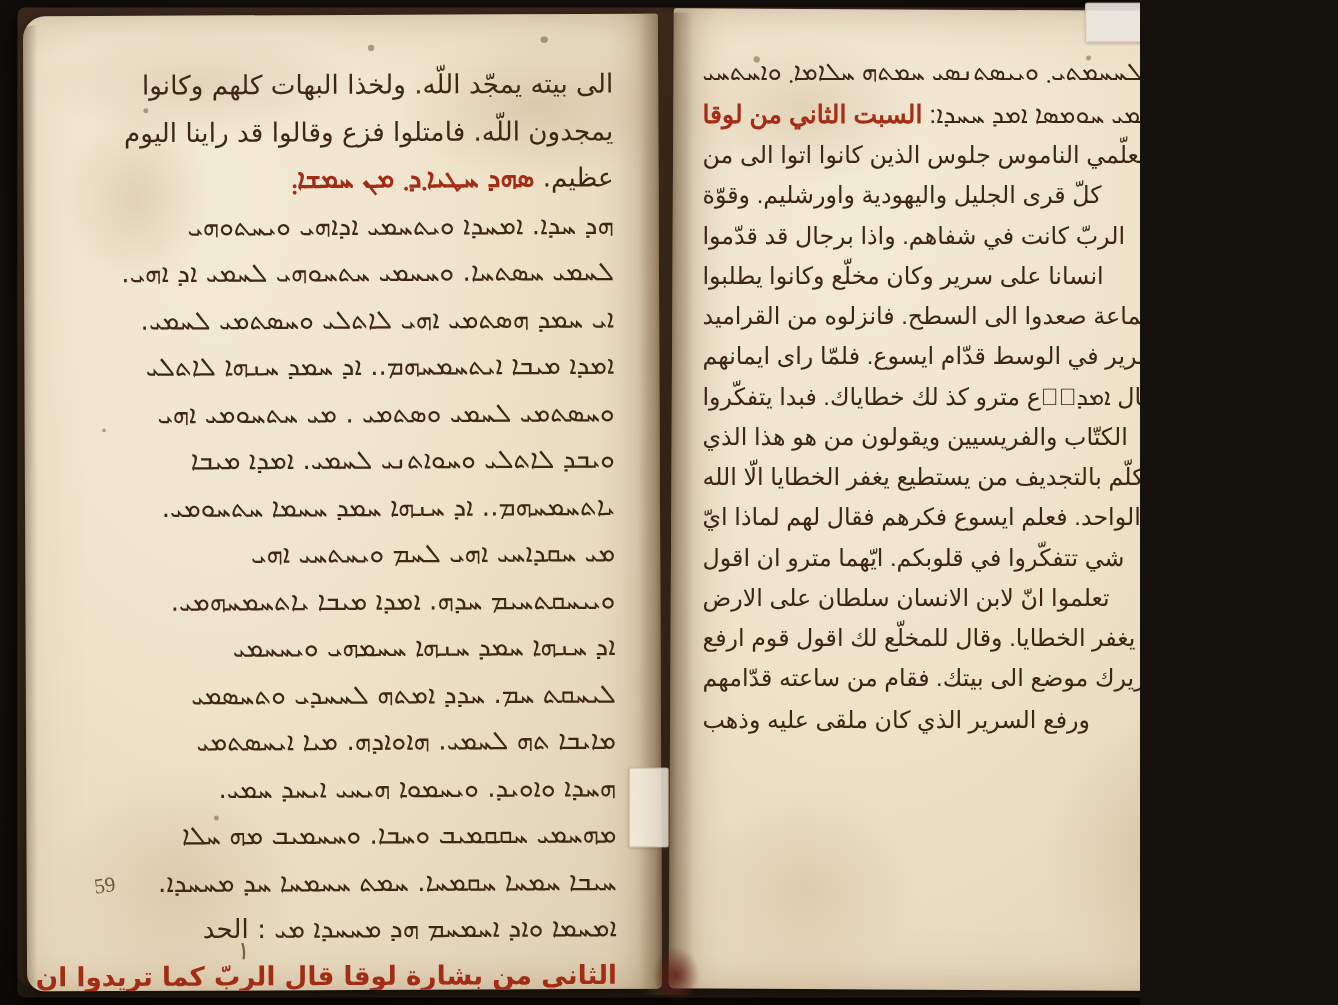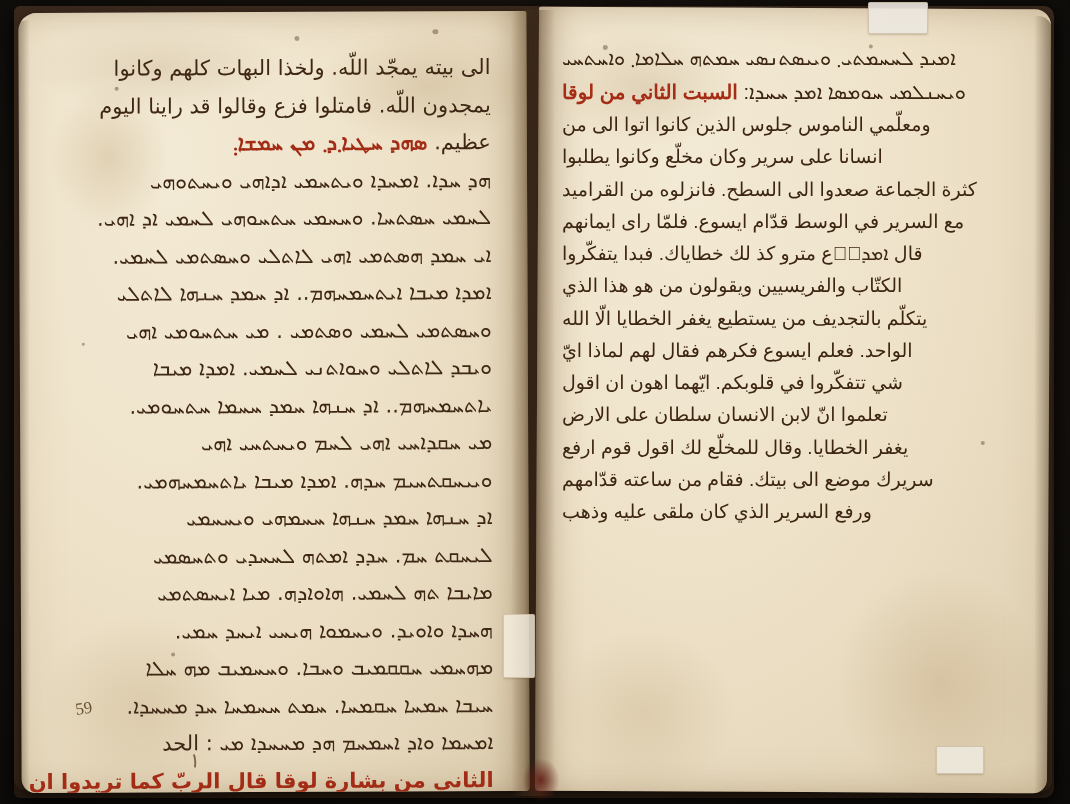--- a/index.html
+++ b/index.html
@@ -9,21 +9,21 @@
   }
   body {
     width: 1070px;
     height: 804px;
     overflow: hidden;
     font-family: "DejaVu Sans", sans-serif;
   }
 
   #stage {
     position: relative;
-    width: 1070px;
+    width: 912px;
     height: 804px;
     background: #171310;
     overflow: hidden;
   }
 
   
   .bg-table {
     position: absolute;
     inset: 0;
     background:
@@ -304,28 +304,30 @@
       <div class="speck" style="left:444px; top:432px; width:4px; height:4px;"></div>
     </div>
 
     <div class="textblock arabic">
       <div class="line syr-line">ܐܡܝܕ ܠܚܚܡܬܝ܂ ܘܝܝܣܬܢܣܝ ܚܡܬܗ ܚܠܐܡܐ܂ ܘܐܚܬܚܝ</div>
       <div class="line syr-line">
         <span>ܘܝܚܢܠܡܝ ܚܘܡܣܐ ܐܡܕ ܚܚܕܐ:</span>
         <span class="rubric">السبت الثاني من لوقا</span>
       </div>
       <div class="line">ومعلّمي الناموس جلوس الذين كانوا اتوا الى من</div>
+      <div class="line">كلّ قرى الجليل واليهودية واورشليم. وقوّة</div>
+      <div class="line">الربّ كانت في شفاهم. واذا برجال قد قدّموا</div>
       <div class="line">انسانا على سرير وكان مخلّع وكانوا يطلبوا</div>
       <div class="line">كثرة الجماعة صعدوا الى السطح. فانزلوه من القراميد</div>
       <div class="line">مع السرير في الوسط قدّام ايسوع. فلمّا راى ايمانهم</div>
       <div class="line">قال ܐܡܕܐّع مترو كذ لك خطاياك. فبدا يتفكّروا</div>
       <div class="line">الكتّاب والفريسيين ويقولون من هو هذا الذي</div>
       <div class="line">يتكلّم بالتجديف من يستطيع يغفر الخطايا الّا الله</div>
       <div class="line">الواحد. فعلم ايسوع فكرهم فقال لهم لماذا ايّ</div>
-      <div class="line">شي تتفكّروا في قلوبكم. ايّهما اهون ان اقول</div>
+      <div class="line">شي تتفكّروا في قلوبكم. ايّهما مترو ان اقول</div>
       <div class="line">تعلموا انّ لابن الانسان سلطان على الارض</div>
       <div class="line">يغفر الخطايا. وقال للمخلّع لك اقول قوم ارفع</div>
       <div class="line">سريرك موضع الى بيتك. فقام من ساعته قدّامهم</div>
       <div class="line">ورفع السرير الذي كان ملقى عليه وذهب</div>
     </div>
 
     <div class="gutter"></div>
     <div class="spine-dark"></div>
 
     <div class="patch patch-left"></div>

